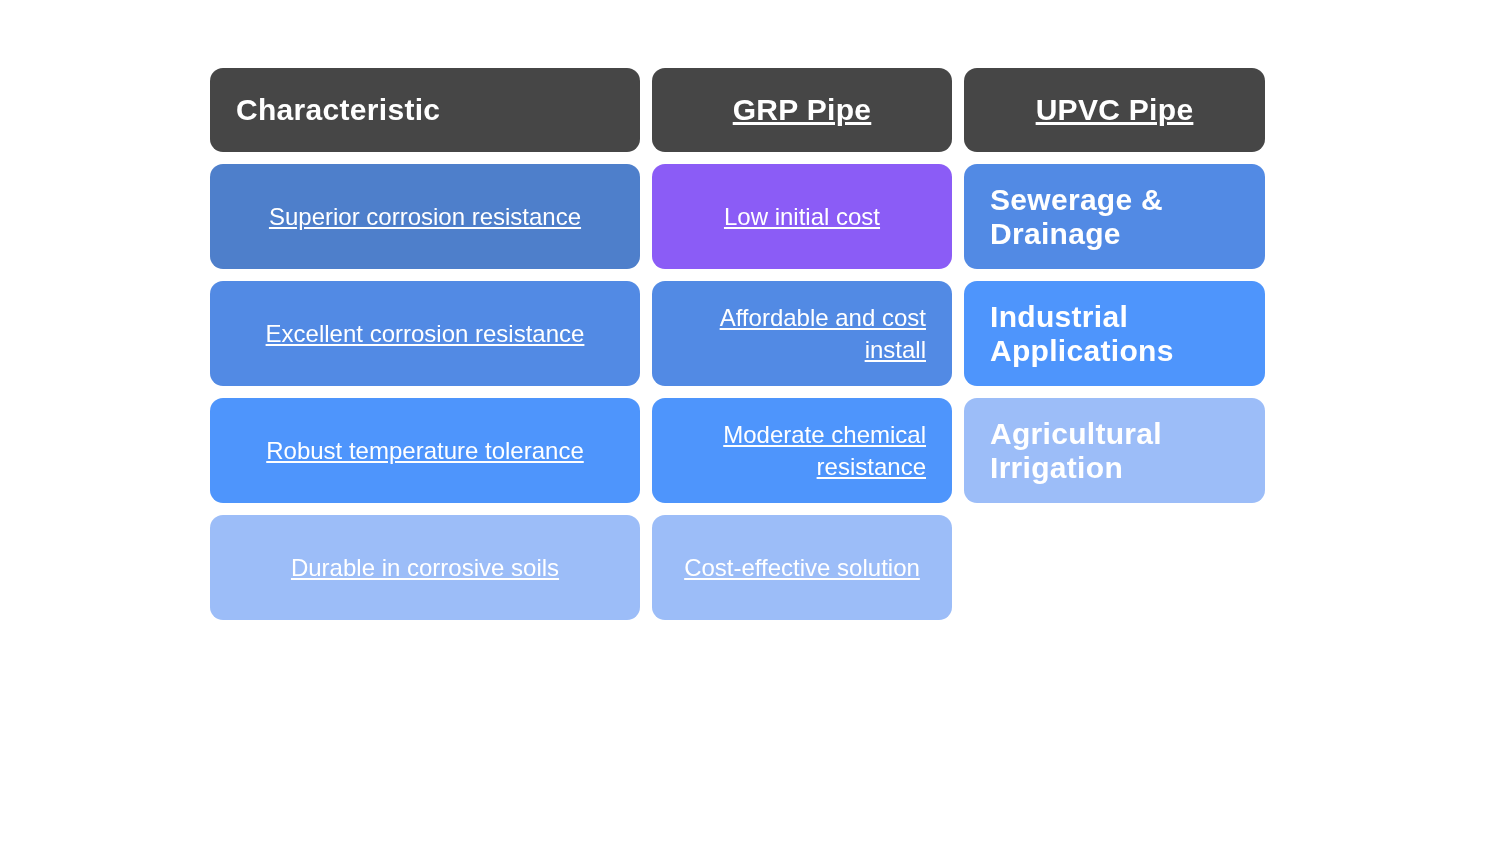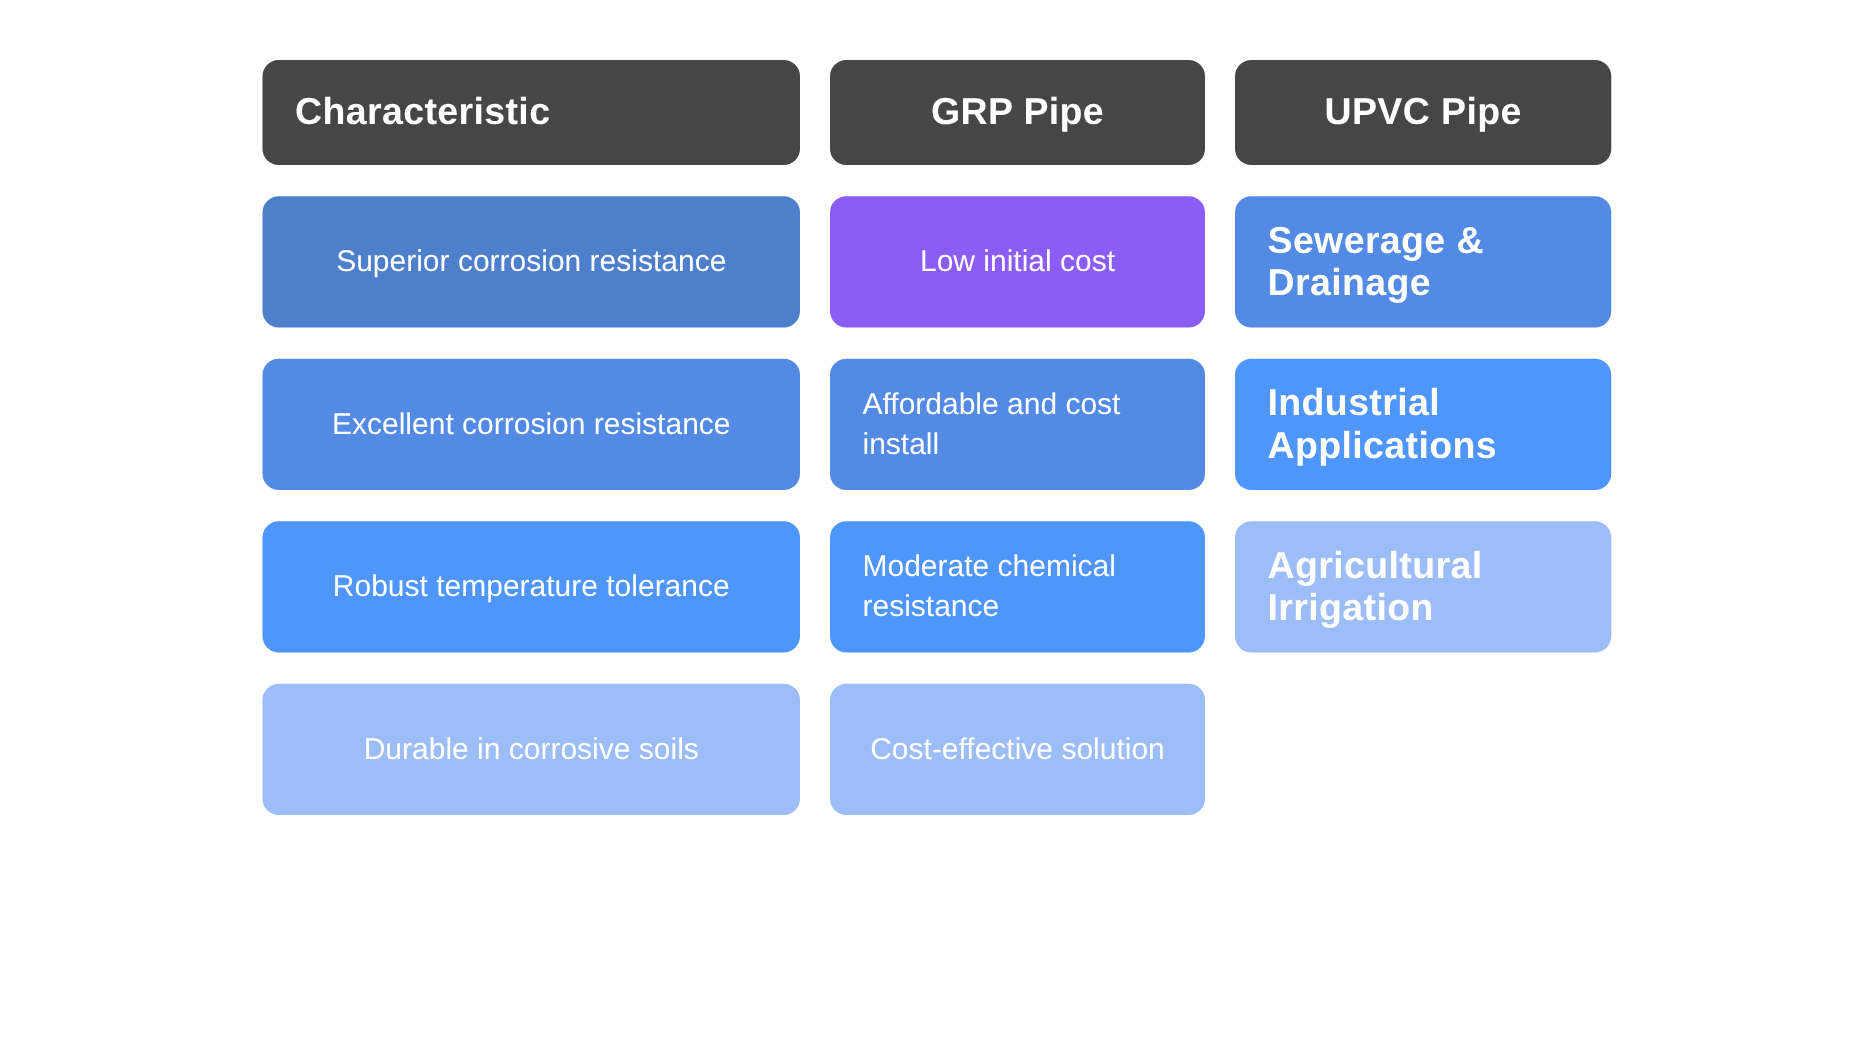--- a/index.html
+++ b/index.html
@@ -21,48 +21,50 @@
     padding-top: 50px;
     text-align: center;
     font-size: 41px;
     font-weight: bold;
     letter-spacing: 0.5px;
     color: #424242;
     line-height: 1.1;
   }
   .board {
     width: 1080px;
-    margin: 48px auto 0 auto;
+    margin: 68px auto 0 auto;
     display: grid;
     grid-template-columns: 430px 300px 301px;
     grid-template-rows: 84px 105px 105px 105px 105px;
     column-gap: 24px;
     row-gap: 25px;
+    gap: 12px;
   }
   .cell {
     border-radius: 13px;
     color: #ffffff;
     display: flex;
     align-items: center;
     box-sizing: border-box;
   }
   .cell.left {
     justify-content: flex-start;
     padding-left: 26px;
     padding-right: 20px;
     font-weight: bold;
     font-size: 30px;
     letter-spacing: 0.3px;
   }
   .cell.center {
     justify-content: center;
-    text-align: left;
+    text-align: right;
     padding: 8px 26px;
     font-size: 24px;
     line-height: 1.32;
+    text-decoration: underline;
   }
   .cell.header-cell {
     font-weight: bold;
     font-size: 30px;
     letter-spacing: 0.3px;
   }
   .cell.header-cell.center {
     padding: 8px 14px;
   }
 </style>

